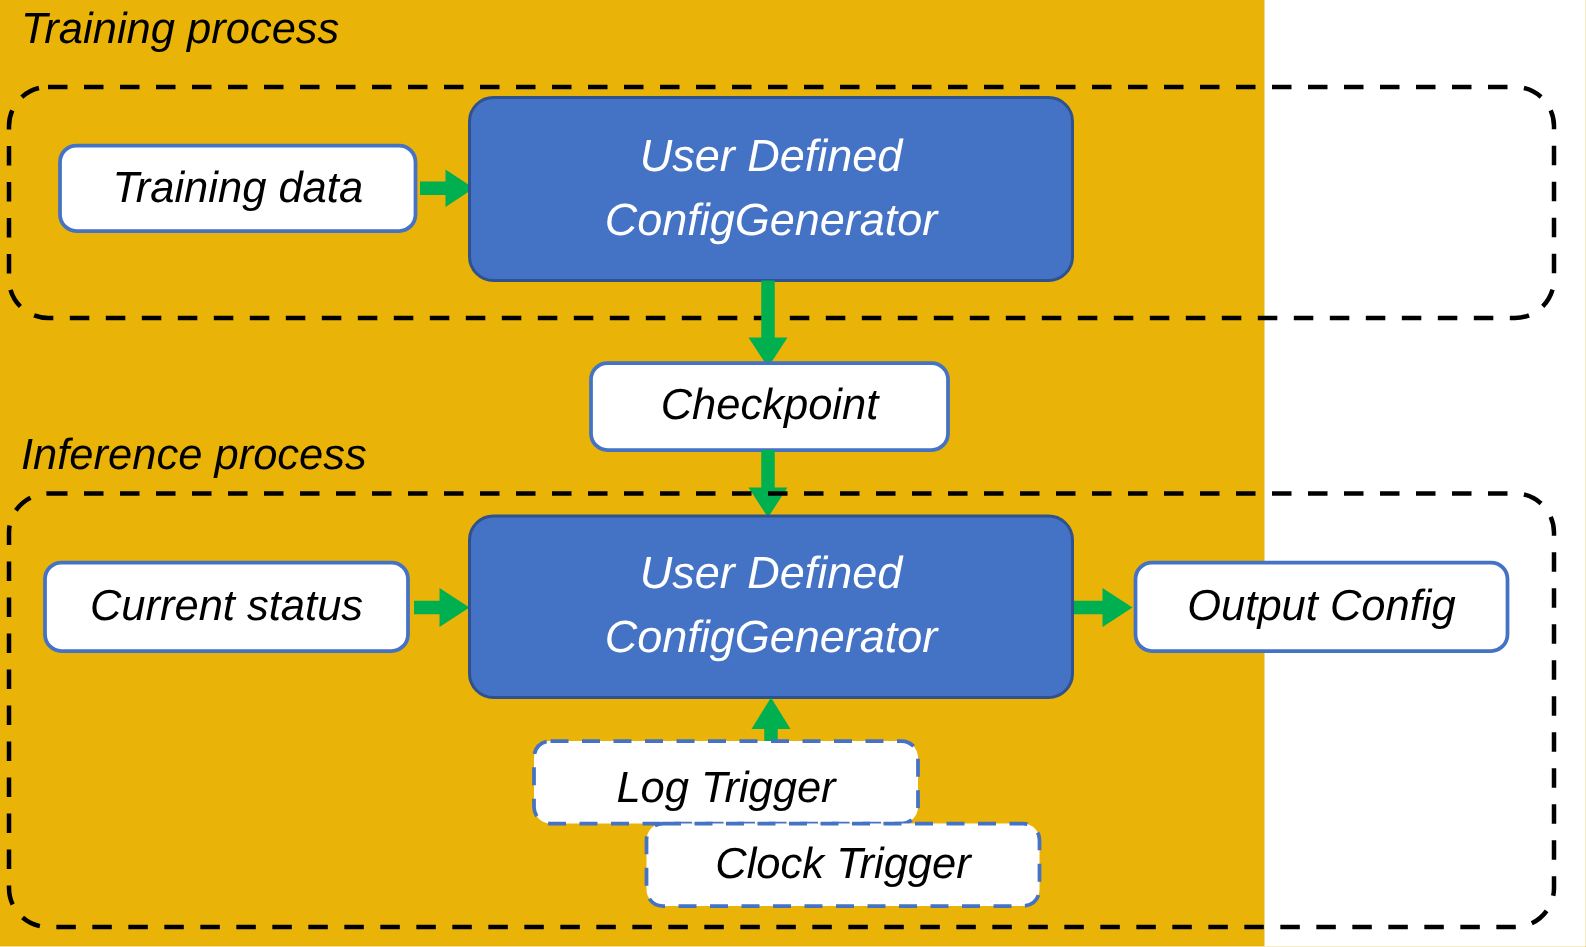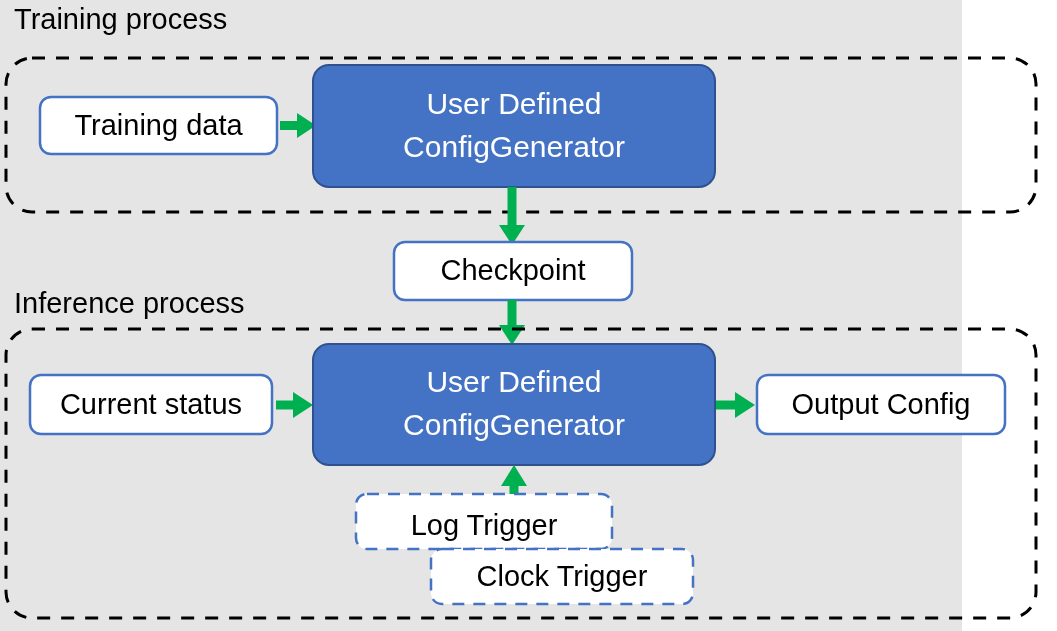--- a/index.html
+++ b/index.html
@@ -8,23 +8,24 @@
     background: #ffffff;
   }
   body {
     width: 1057px;
     height: 631px;
     font-family: "Liberation Sans", sans-serif;
     overflow: hidden;
   }
   #diagram-root {
     position: relative;
-    width: 962px;
+    width: 843px;
     height: 631px;
-    background: #e5e5e5;
+    background: #eab308;
+    font-style: italic;
   }
   svg.canvas {
     position: absolute;
     top: 0;
     left: 0;
     width: 1057px;
     height: 631px;
   }
   .group-label {
     font-size: 29px;

